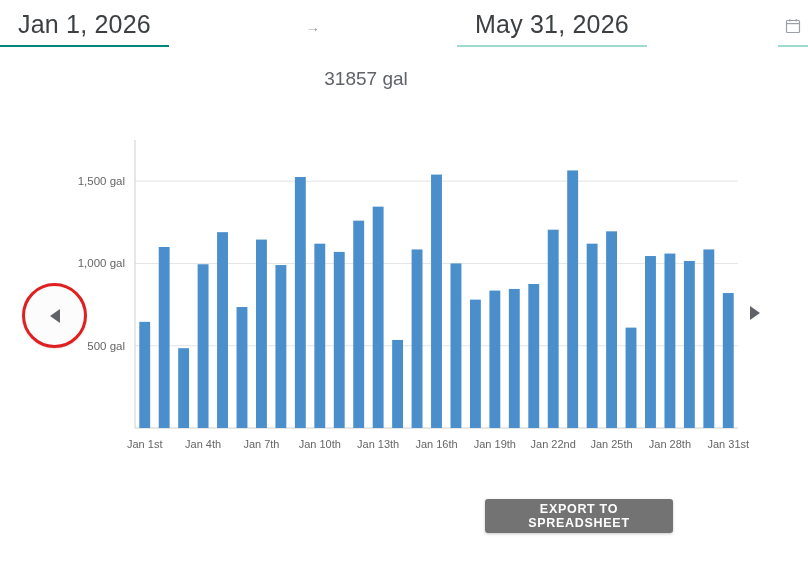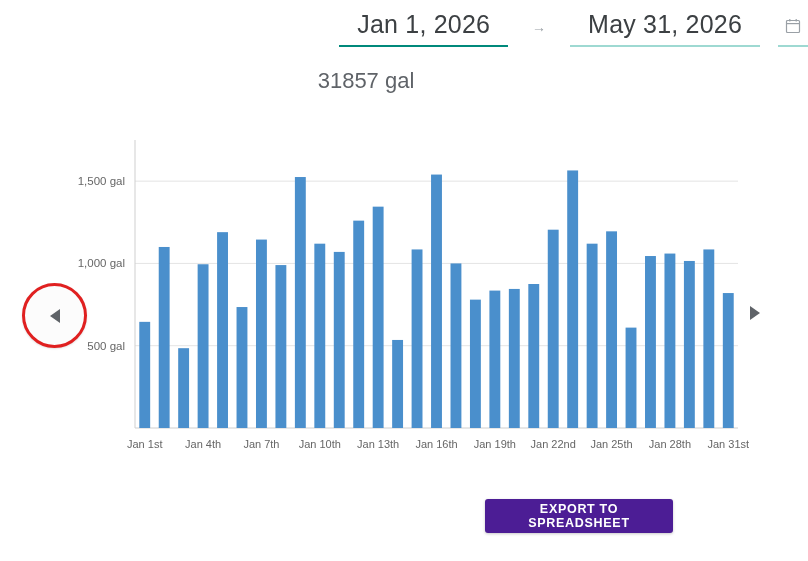--- a/index.html
+++ b/index.html
@@ -17,21 +17,21 @@
     background: #ffffff;
   }
 
   
   .date-range {
     position: absolute;
     top: 10px;
     left: 0;
     width: 808px;
     display: flex;
-    justify-content: flex-end;
+    justify-content: space-between;
     align-items: flex-end;
     gap: 12px;
   }
   .date-field {
     display: flex;
     flex-direction: column;
     align-items: center;
   }
   .date-field .val {
     font-size: 25px;
@@ -66,21 +66,21 @@
     justify-content: center;
     padding-bottom: 6px;
   }
 
   .total-label {
     position: absolute;
     top: 68px;
     left: 0;
     width: 732px;
     text-align: center;
-    font-size: 22px;
+    font-size: 19px;
     color: #5f6368;
   }
 
   
   .chart-area {
     position: absolute;
     left: 60px;
     top: 128px;
     width: 690px;
     height: 350px;
@@ -127,21 +127,21 @@
     border-left: 10px solid #5f6368;
   }
 
   
   .export-btn {
     position: absolute;
     left: 485px;
     top: 499px;
     width: 188px;
     height: 34px;
-    background: #4c1d95;
+    background: #737373;
     color: #ffffff;
     border: none;
     border-radius: 3px;
     font-size: 12.5px;
     font-weight: bold;
     letter-spacing: 0.7px;
     cursor: pointer;
     box-shadow: 0 1px 3px rgba(0,0,0,0.22);
     font-family: "Liberation Sans", sans-serif;
   }

